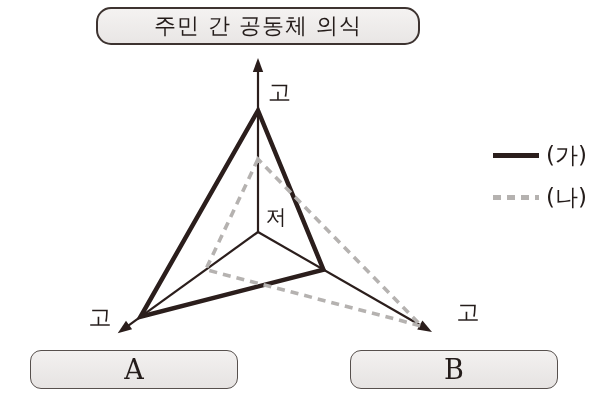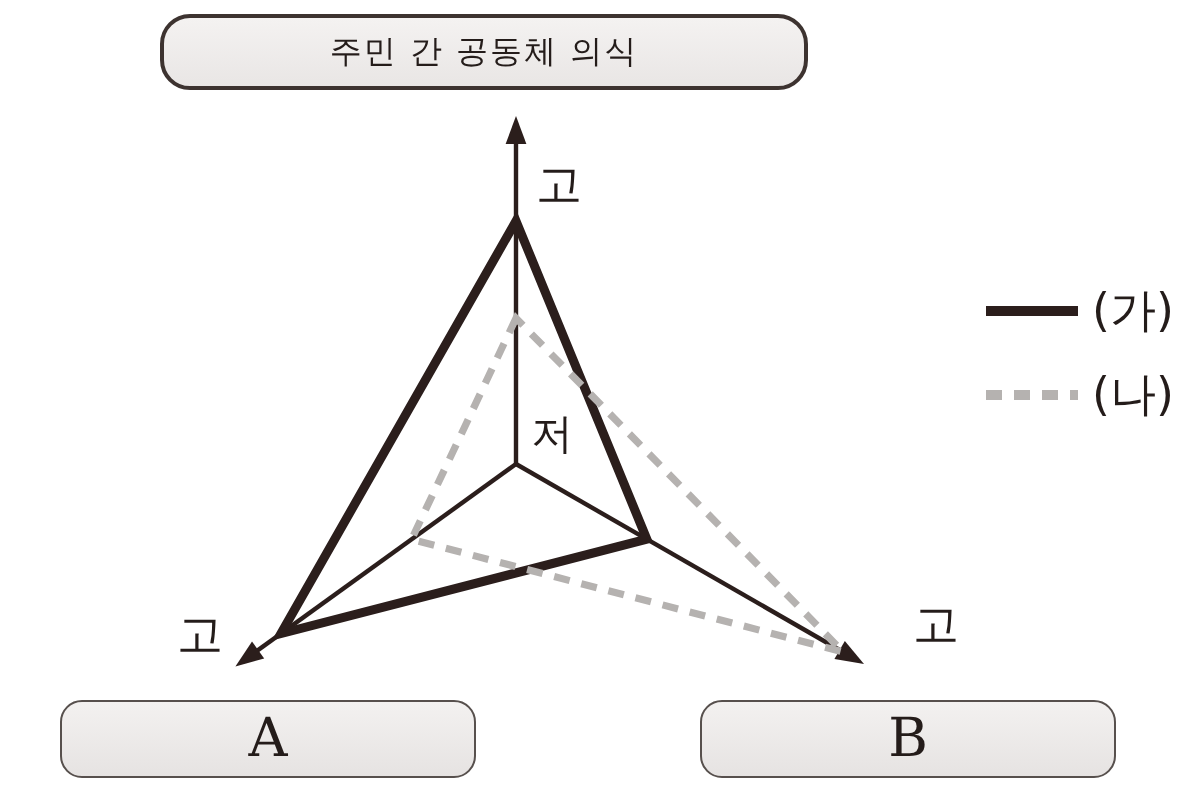--- a/index.html
+++ b/index.html
@@ -1,25 +1,25 @@
 <!DOCTYPE html>
 <html><head>
 <meta charset="utf-8">
 <style>
   html,body{margin:0;padding:0;background:#fff;}
   .stage{
     position:relative;width:600px;height:400px;background:#ffffff;
     font-family:"DejaVu Sans",sans-serif;overflow:hidden;
   }
   .title-pill{
-    position:absolute;left:80px;top:7px;width:320px;height:34px;
+    position:absolute;left:96px;top:7px;width:320px;height:34px;
     background:linear-gradient(#f4f2f1,#e9e6e5);
     border:2px solid #3d3330;border-radius:15px;
     display:flex;align-items:center;justify-content:center;
-    font-size:16px;color:#241c1a;letter-spacing:1px;
+    font-size:22px;color:#241c1a;letter-spacing:1px;
   }
   .pill{
     position:absolute;height:37px;
     background:linear-gradient(#f3f1f0,#e6e3e2);
     border:1.6px solid #57504d;border-radius:11px;
     display:flex;align-items:center;justify-content:center;
     font-family:"DejaVu Serif",serif;font-size:27px;color:#241c1a;
   }
   .pill-a{left:30px;top:350px;width:206px;}
   .pill-b{left:350px;top:350px;width:206px;}

